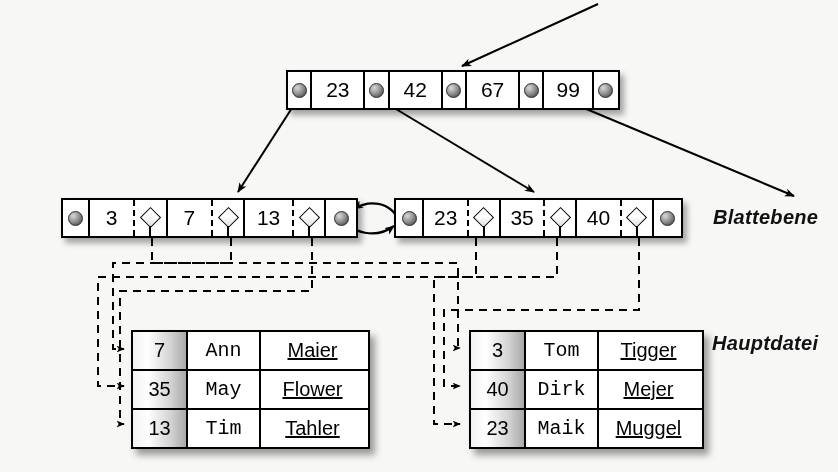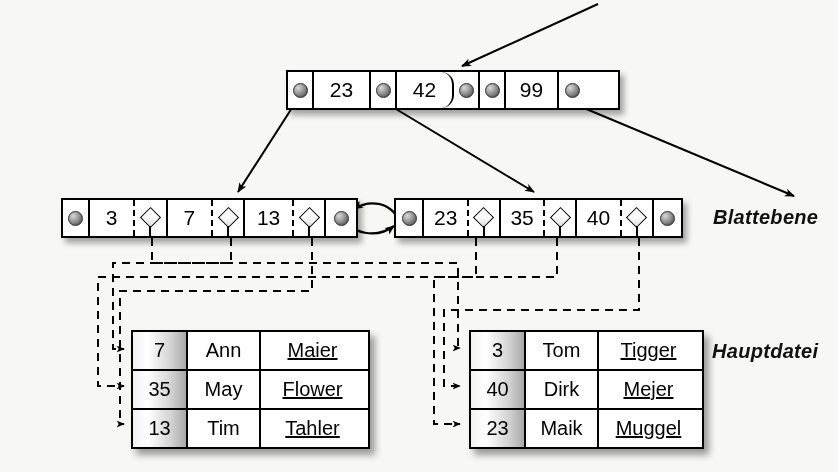--- a/index.html
+++ b/index.html
@@ -75,21 +75,21 @@
     display:flex;align-items:center;justify-content:center;
     border-right:2px solid #000;
     font-size:20px;color:#000;
     box-sizing:border-box;
   }
   .dtable .c:last-child{border-right:none;text-decoration:underline;}
   .dtable .c.kcol{
     width:55px;
     background:linear-gradient(90deg,#f2f2f2 0%,#ffffff 28%,#d2d2d2 72%,#a8a8a8 100%);
   }
-  .dtable .c.ncol{width:73px;}
+  .dtable .c.ncol{width:73px;font-family:Liberation Mono, monospace;}
   .dtable .c.lcol{width:103px;}
 
   
   .caption{
     position:absolute;
     font-style:italic;
     font-weight:bold;
     font-size:20px;
     color:#111;
     z-index:4;
@@ -162,24 +162,25 @@
   </svg>
 
   <div class="node" id="root-node" style="left:258px;top:70px;width:334px;height:40px;">
     <div class="cell ptr" style="width:26px;">
       <span class="sphere"></span>
     </div>
     <div class="cell key" style="width:57px;">23</div>
     <div class="cell ptr" style="width:26px;">
       <span class="sphere"></span>
     </div>
-    <div class="cell key" style="width:57px;border-radius:13px;">42</div>
-    <div class="cell ptr" style="width:26px;">
-      <span class="sphere"></span>
-    </div>
+    <div class="cell key" style="width:57px;">42</div>
+    <div class="cell ptr" style="width:26px;">
+      <span class="sphere"></span>
+    </div>
+    <div class="cell key" style="width:57px;">67</div>
     <div class="cell ptr" style="width:26px;">
       <span class="sphere"></span>
     </div>
     <div class="cell key" style="width:53px;">99</div>
     <div class="cell ptr" style="width:26px;">
       <span class="sphere"></span>
     </div>
   </div>
 
   <div class="node" id="leaf-left" style="left:33px;top:198px;width:297px;height:40px;">
@@ -260,15 +261,15 @@
       <div class="c lcol" style="width:99px;text-align:center;">Mejer</div>
     </div>
     <div class="row">
       <div class="c kcol">23</div>
       <div class="c ncol">Maik</div>
       <div class="c lcol" style="width:99px;text-align:center;">Muggel</div>
     </div>
   </div>
 
   <div class="caption" style="left:685px;top:206px;">Blattebene</div>
-  <div class="caption" style="left:684px;top:340px;">Hauptdatei</div>
+  <div class="caption" style="left:684px;top:332px;">Hauptdatei</div>
 
 </div>
 
 </body></html>

